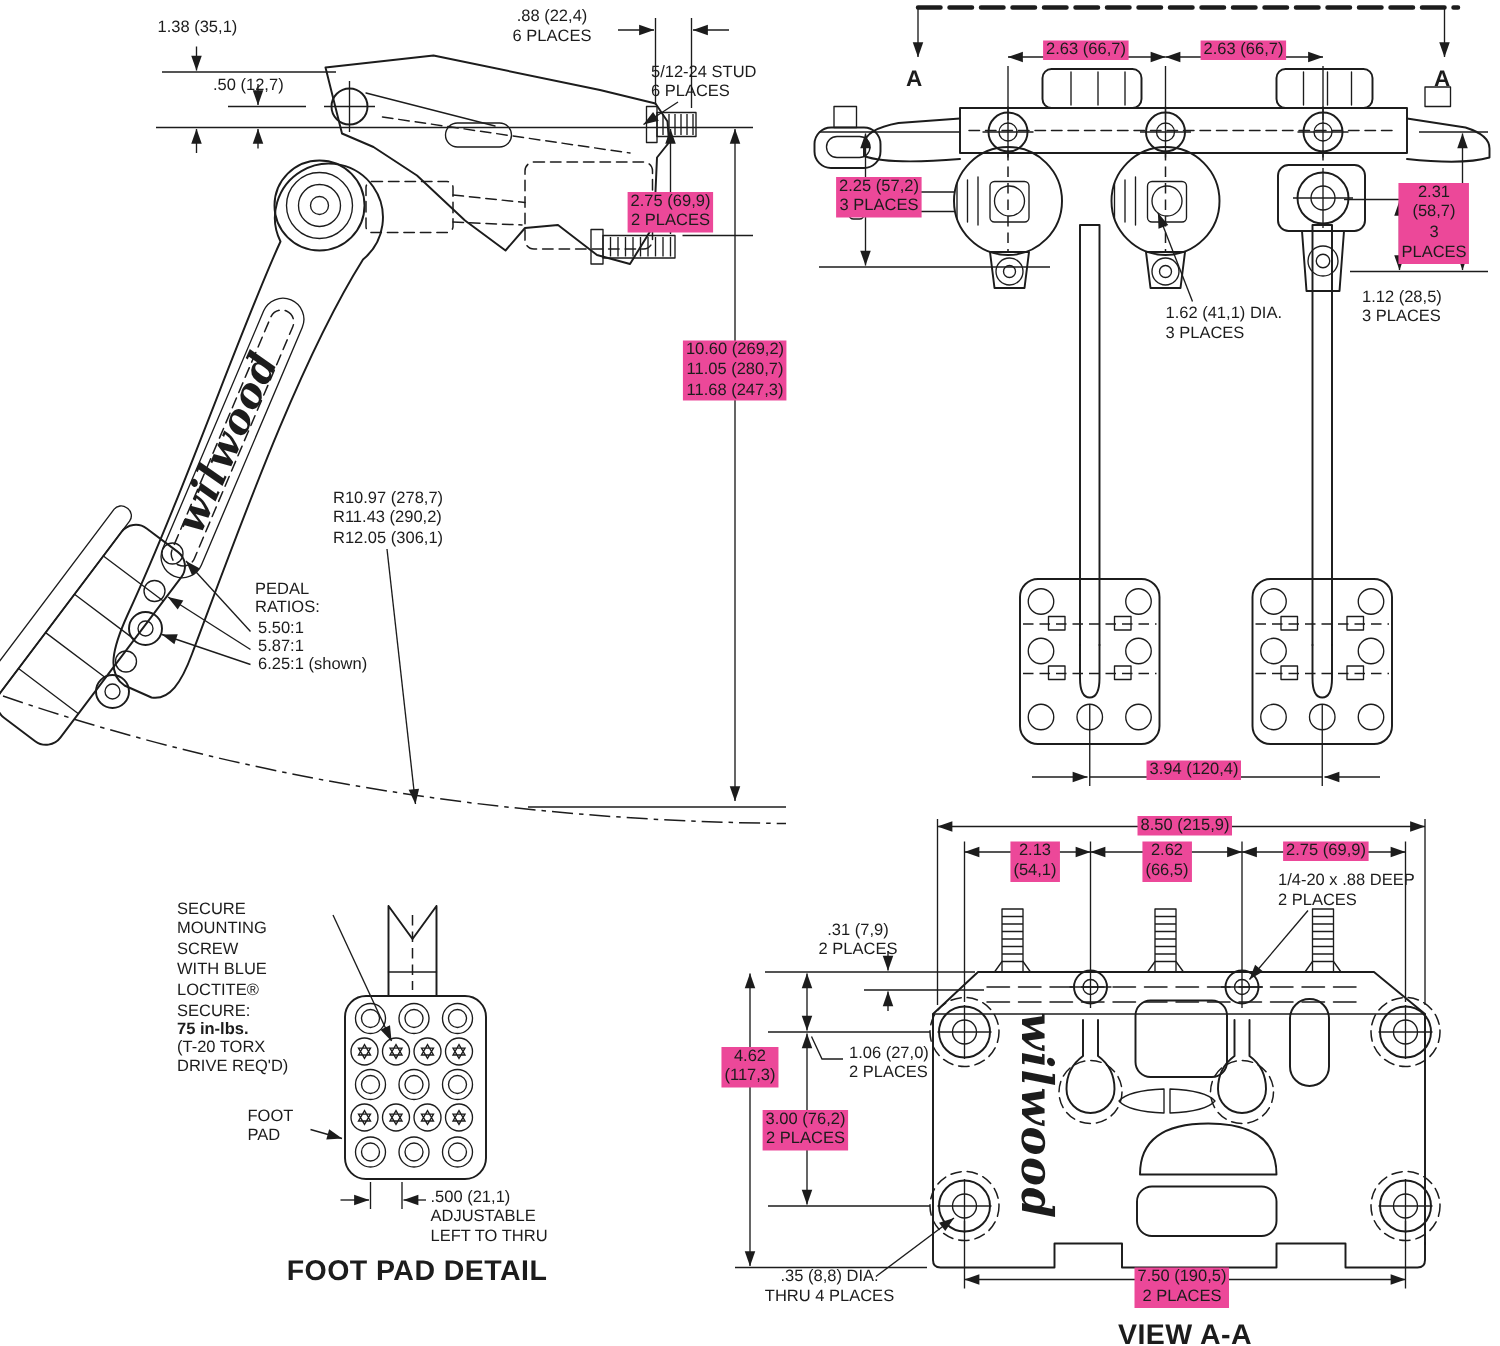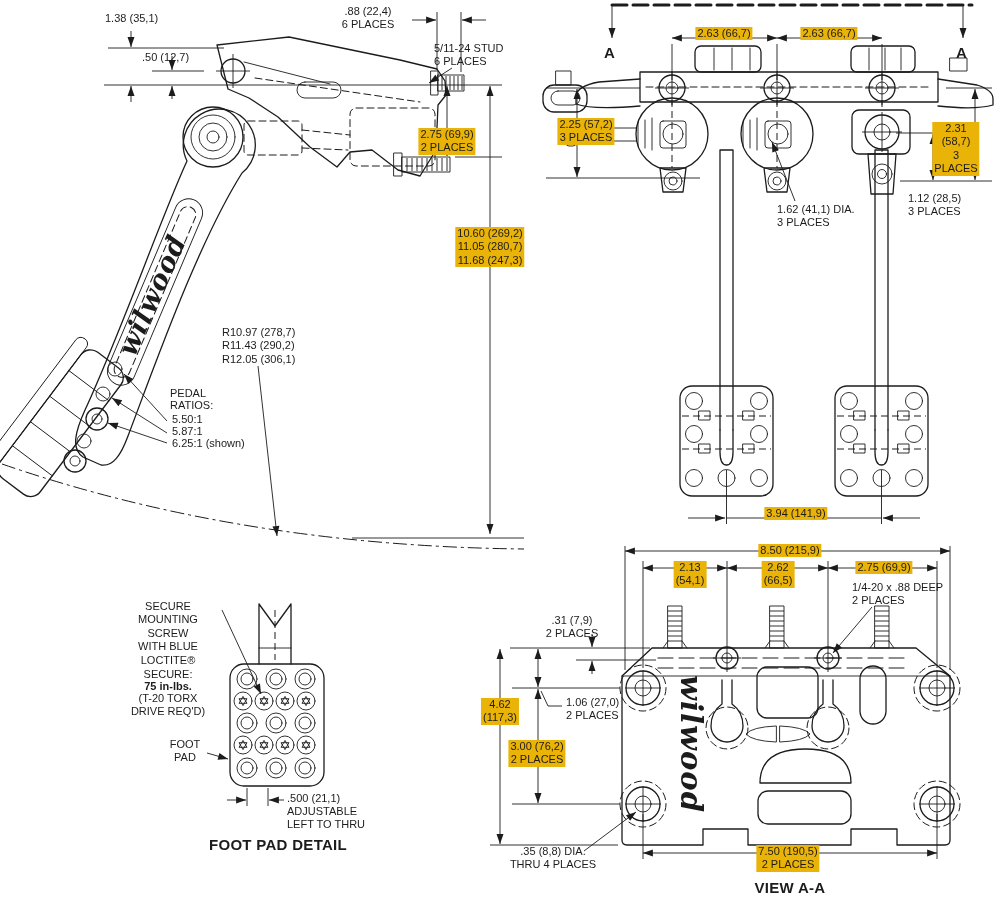--- a/index.html
+++ b/index.html
@@ -8,25 +8,25 @@
   .stage svg{position:absolute;left:0;top:0}
   .ln{fill:none;stroke:#1c1c1c;stroke-width:1.3;stroke-linejoin:round;stroke-linecap:round}
   .thin{stroke-width:0.9}
   .dim{fill:none;stroke:#1c1c1c;stroke-width:0.9;stroke-linecap:butt}
   .dash{stroke-dasharray:7 4;stroke-width:1}
   .ldash{stroke-dasharray:15 6;stroke-width:1}
   .cdash{stroke-dasharray:14 4 3 4;stroke-width:1}
   .thick{stroke-width:3}
   .lbl{position:absolute;font-size:11px;line-height:1.22;white-space:pre-line;color:#1c1c1c}
   .c{transform:translateX(-50%);text-align:center}
-  .bg{background:#eab308;padding:0 2px}
-  .r{text-align:center}
+  .bg{background:#ec4899;padding:0 2px}
+  .r{text-align:left}
   .b{font-weight:bold}
   .sec{font-size:15px;font-weight:bold}
-  .title{font-size:15px;font-weight:bold;letter-spacing:.3px}
+  .title{font-size:19px;font-weight:bold;letter-spacing:.3px}
   .u{}
   .brand{position:absolute;font-family:"DejaVu Serif",serif;font-style:italic;font-weight:bold;
          color:#1c1c1c;letter-spacing:1px;white-space:nowrap}
 </style>
 </head>
 <body>
 
 <div class="stage">
 
 <svg width="1000" height="897" viewBox="0 0 1000 897">
@@ -397,21 +397,21 @@
       <path class="dim" d="M643,814 V859 M937,814 V859"></path>
       <line class="dim" x1="643" y1="853" x2="937" y2="853" marker-start="url(#mS)" marker-end="url(#mE)"></line>
     </g>
   </g>
 </svg>
 
   <div class="lbl" style="left:105px;top:12px">1.38 (35,1)</div>
   <div class="lbl" style="left:142px;top:51px">.50 (12,7)</div>
   <div class="lbl c" style="left:368px;top:5px">.88 (22,4)
 6 PLACES</div>
-  <div class="lbl" style="left:434px;top:42px">5/11-24 STUD
+  <div class="lbl" style="left:434px;top:42px">5/12-24 STUD
 6 PLACES</div>
   <div class="lbl c bg" style="left:447px;top:128px">2.75 (69,9)
 2 PLACES</div>
   <div class="lbl c bg" style="left:490px;top:227px">10.60 (269,2)
 11.05 (280,7)
 11.68 (247,3)</div>
   <div class="lbl" style="left:222px;top:326px">R10.97 (278,7)
 R11.43 (290,2)
 R12.05 (306,1)</div>
   <div class="lbl" style="left:170px;top:387px">PEDAL</div>
@@ -426,21 +426,21 @@
   <div class="lbl c bg" style="left:724px;top:27px">2.63 (66,7)</div>
   <div class="lbl c bg" style="left:829px;top:27px">2.63 (66,7)</div>
   <div class="lbl c bg" style="left:586px;top:118px">2.25 (57,2)
 3 PLACES</div>
   <div class="lbl c bg" style="left:956px;top:122px">2.31 (58,7)
 3 PLACES</div>
   <div class="lbl" style="left:777px;top:203px">1.62 (41,1) DIA.
 3 PLACES</div>
   <div class="lbl" style="left:908px;top:192px">1.12 (28,5)
 3 PLACES</div>
-  <div class="lbl c bg" style="left:796px;top:507px">3.94 (141,9)</div>
+  <div class="lbl c bg" style="left:796px;top:507px">3.94 (120,4)</div>
 
   <div class="lbl r" style="left:118px;top:600px;width:100px">SECURE
 MOUNTING
 SCREW
 WITH BLUE
 LOCTITE®</div>
   <div class="lbl r" style="left:118px;top:668px;width:100px">SECURE:</div>
   <div class="lbl r b" style="left:118px;top:680px;width:100px">75 in-lbs.</div>
   <div class="lbl r" style="left:118px;top:692px;width:100px">(T-20 TORX
 DRIVE REQ'D)</div>

